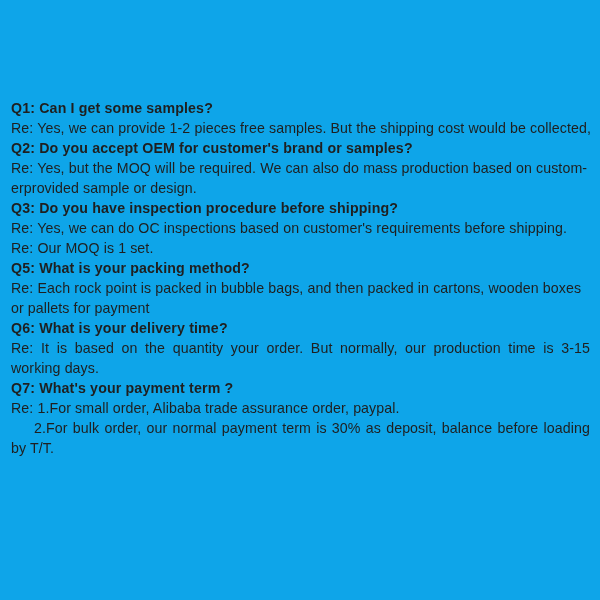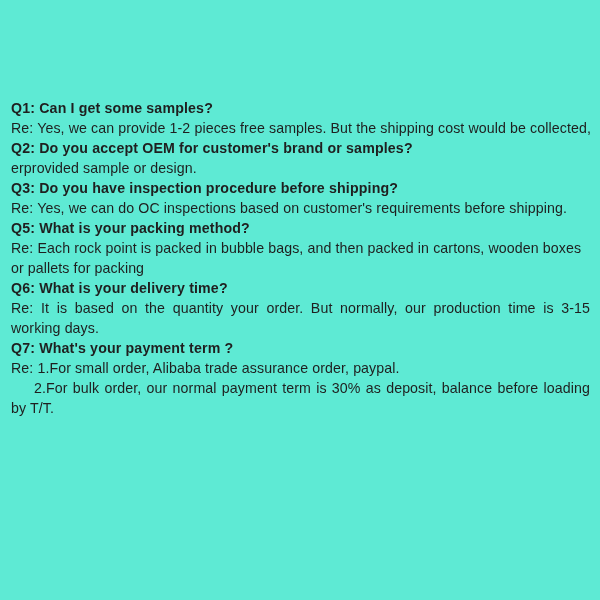--- a/index.html
+++ b/index.html
@@ -36,35 +36,37 @@
     text-align: justify;
     text-align-last: justify;
   }
   .indent {
     padding-left: 23px;
   }
 </style>
 </head>
 <body>
 
-<div class="page" style="background: #5eead4; color: rgb(31, 31, 31);">
+<div class="page" style="background: #0ea5e9; color: rgb(31, 31, 31);">
 
   <div class="line q">Q1: Can I get some samples?</div>
   <div class="line a">Re: Yes, we can provide 1-2 pieces free samples. But the shipping cost would be collected,</div>
 
   <div class="line q">Q2: Do you accept OEM for customer's brand or samples?</div>
+  <div class="line a">Re: Yes, but the MOQ will be required. We can also do mass production based on custom-</div>
   <div class="line a">erprovided sample or design.</div>
 
   <div class="line q">Q3: Do you have inspection procedure before shipping?</div>
   <div class="line a">Re: Yes, we can do OC inspections based on customer's requirements before shipping.</div>
 
+  <div class="line a">Re: Our MOQ is 1 set.</div>
 
   <div class="line q">Q5: What is your packing method?</div>
   <div class="line a">Re: Each rock point is packed in bubble bags, and then packed in cartons, wooden boxes</div>
-  <div class="line a">or pallets for packing</div>
+  <div class="line a">or pallets for payment</div>
 
   <div class="line q">Q6: What is your delivery time?</div>
   <div class="line a stretch">Re: It is based on the quantity your order. But normally, our production time is 3-15</div>
   <div class="line a">working days.</div>
 
   <div class="line q">Q7: What's your payment term ?</div>
   <div class="line a">Re: 1.For small order, Alibaba trade assurance order, paypal.</div>
   <div class="line a stretch indent">2.For bulk order, our normal payment term is 30% as deposit, balance before loading</div>
   <div class="line a">by T/T.</div>
 

